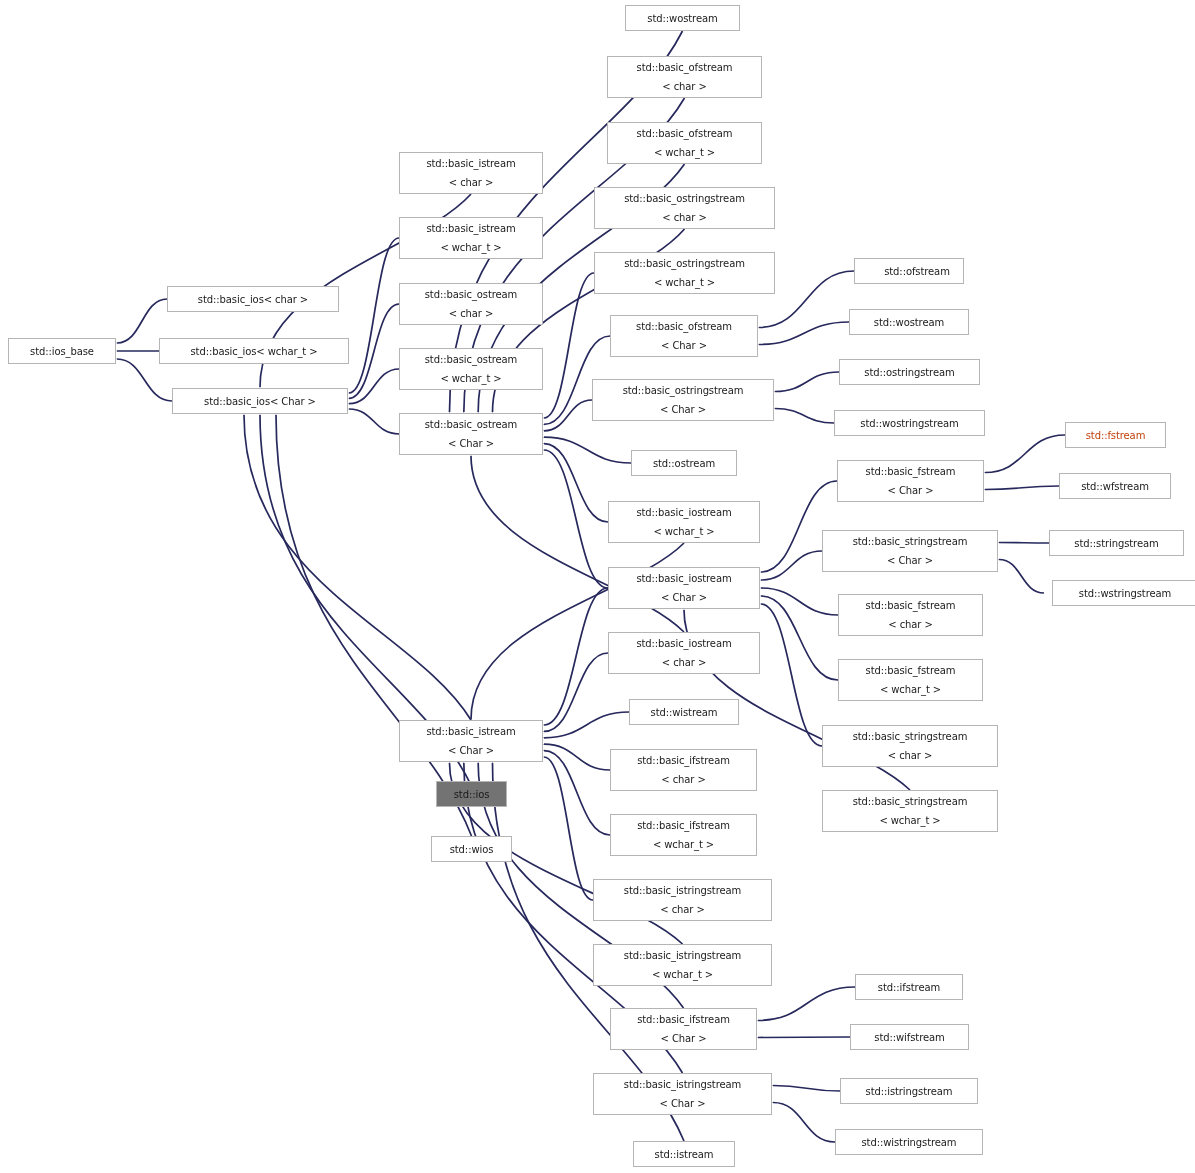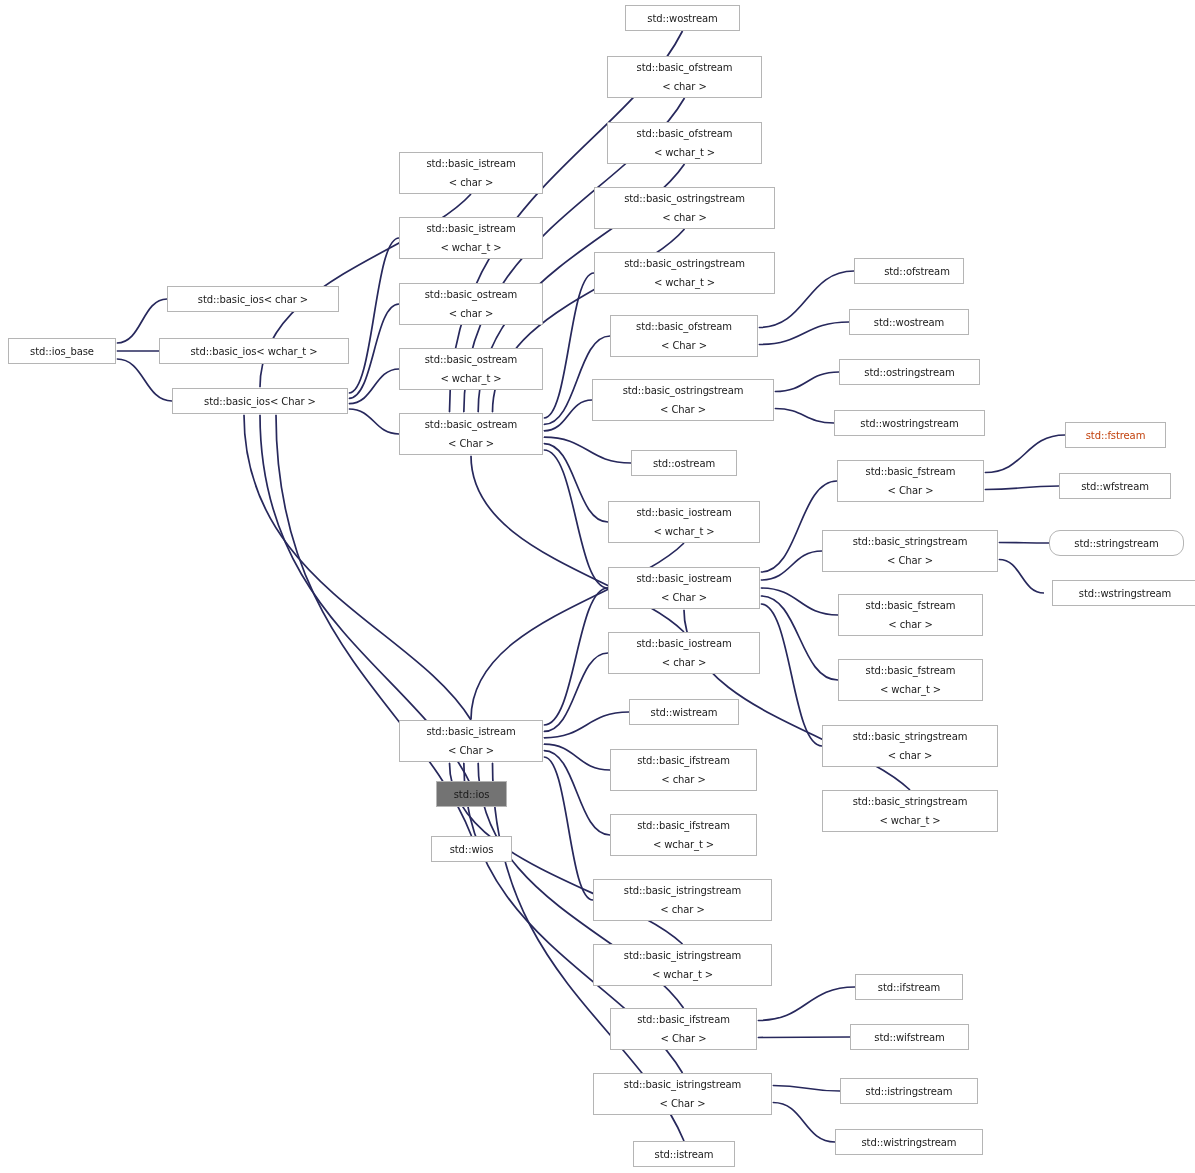--- a/index.html
+++ b/index.html
@@ -187,21 +187,21 @@
     <div class="node" style="left: 608px; top: 567px; width: 152px; height: 42px; border-color: rgb(181, 181, 181); background: rgb(255, 255, 255); color: rgb(26, 26, 26);"><span>std::basic_iostream
 &lt; Char &gt;</span></div>
     <div class="node" style="left: 608px; top: 632px; width: 152px; height: 42px; border-color: rgb(181, 181, 181); background: rgb(255, 255, 255); color: rgb(26, 26, 26);"><span>std::basic_iostream
 &lt; char &gt;</span></div>
     <div class="node" style="left: 837px; top: 460px; width: 147px; height: 42px; border-color: rgb(181, 181, 181); background: rgb(255, 255, 255); color: rgb(26, 26, 26);"><span>std::basic_fstream
 &lt; Char &gt;</span></div>
     <div class="node" style="left: 1065px; top: 422px; width: 101px; height: 26px; border-color: rgb(181, 181, 181); background: rgb(255, 255, 255); color: #c2410c;"><span>std::fstream</span></div>
     <div class="node" style="left: 1059px; top: 473px; width: 112px; height: 26px; border-color: rgb(181, 181, 181); background: rgb(255, 255, 255); color: rgb(26, 26, 26);"><span>std::wfstream</span></div>
     <div class="node" style="left: 822px; top: 530px; width: 176px; height: 42px; border-color: rgb(181, 181, 181); background: rgb(255, 255, 255); color: rgb(26, 26, 26);"><span>std::basic_stringstream
 &lt; Char &gt;</span></div>
-    <div class="node" style="left: 1049px; top: 530px; width: 135px; height: 26px; border-color: rgb(181, 181, 181); background: rgb(255, 255, 255); color: rgb(26, 26, 26); border-radius: 11px;"><span>std::stringstream</span></div>
+    <div class="node" style="left: 1049px; top: 530px; width: 135px; height: 26px; border-color: rgb(181, 181, 181); background: rgb(255, 255, 255); color: rgb(26, 26, 26);"><span>std::stringstream</span></div>
     <div class="node" style="left: 1044px; top: 580px; width: 146px; height: 26px; border-color: rgb(181, 181, 181); background: rgb(255, 255, 255); color: rgb(26, 26, 26); margin-left: 8px;"><span>std::wstringstream</span></div>
     <div class="node" style="left: 838px; top: 594px; width: 145px; height: 42px; border-color: rgb(181, 181, 181); background: rgb(255, 255, 255); color: rgb(26, 26, 26);"><span>std::basic_fstream
 &lt; char &gt;</span></div>
     <div class="node" style="left: 838px; top: 659px; width: 145px; height: 42px; border-color: rgb(181, 181, 181); background: rgb(255, 255, 255); color: rgb(26, 26, 26);"><span>std::basic_fstream
 &lt; wchar_t &gt;</span></div>
     <div class="node" style="left: 822px; top: 725px; width: 176px; height: 42px; border-color: rgb(181, 181, 181); background: rgb(255, 255, 255); color: rgb(26, 26, 26);"><span>std::basic_stringstream
 &lt; char &gt;</span></div>
     <div class="node" style="left: 822px; top: 790px; width: 176px; height: 42px; border-color: rgb(181, 181, 181); background: rgb(255, 255, 255); color: rgb(26, 26, 26);"><span>std::basic_stringstream
 &lt; wchar_t &gt;</span></div>
     <div class="node" style="left: 399px; top: 720px; width: 144px; height: 42px; border-color: rgb(181, 181, 181); background: rgb(255, 255, 255); color: rgb(26, 26, 26);"><span>std::basic_istream

